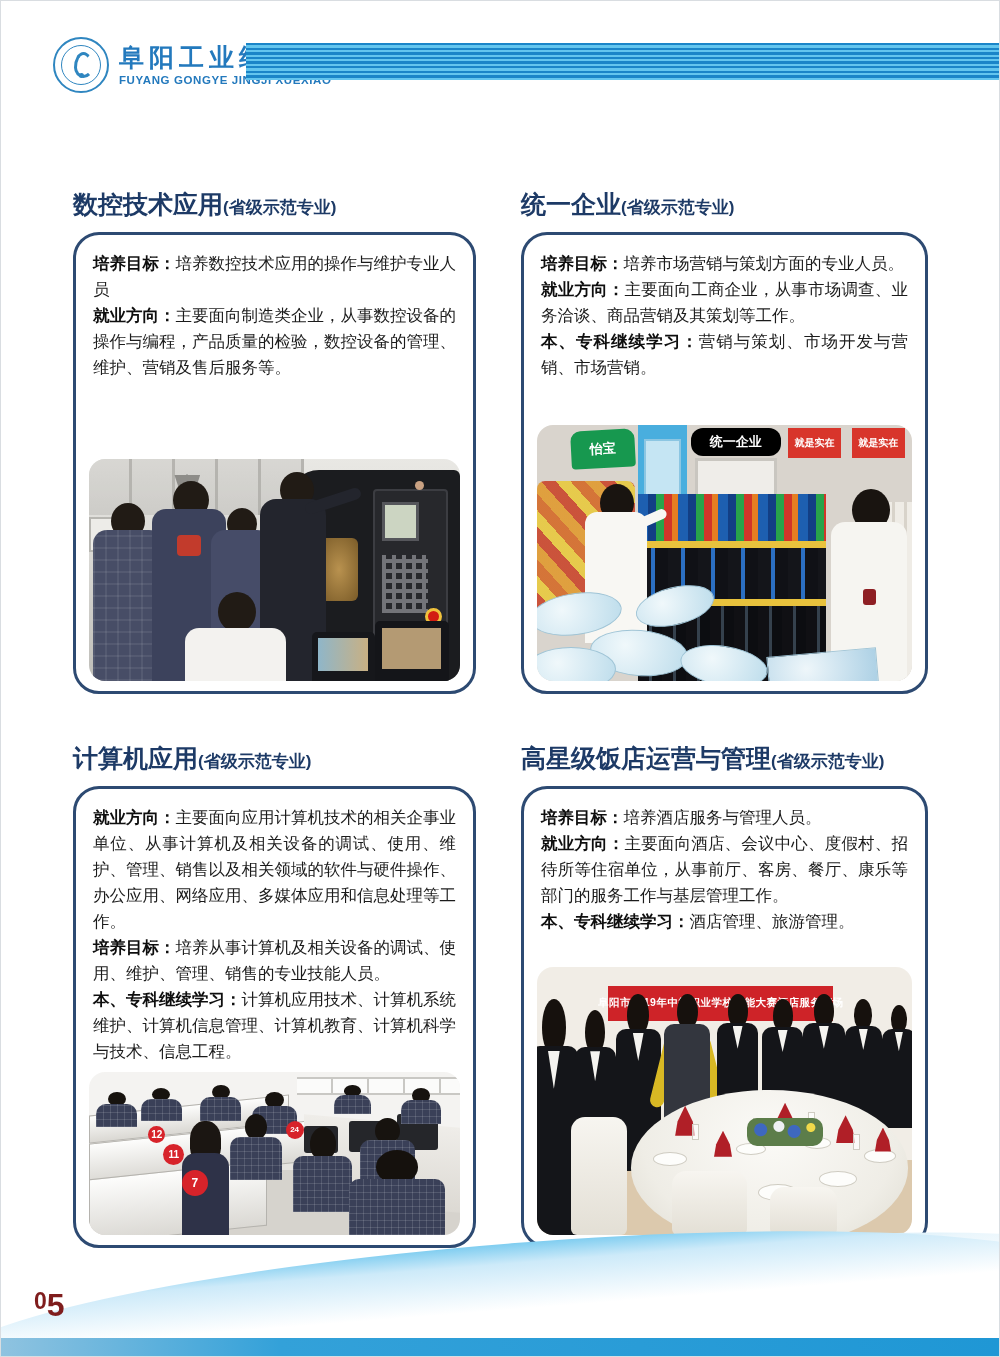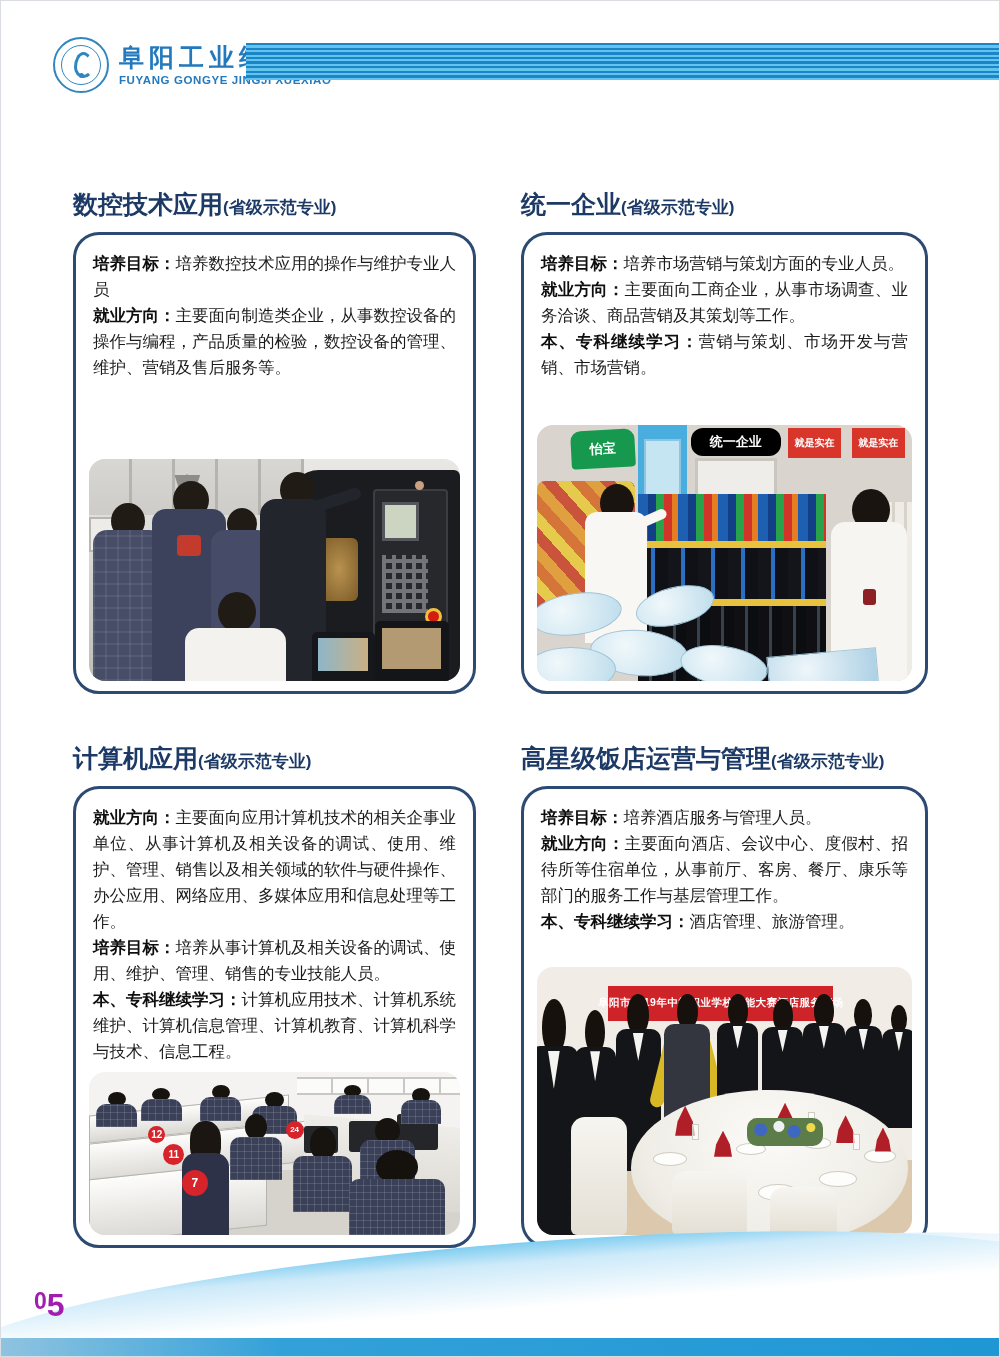--- a/index.html
+++ b/index.html
@@ -208,21 +208,21 @@
   
   .waves{position:absolute;left:0;right:0;top:1190px;height:150px;overflow:hidden;pointer-events:none;}
   .wv-b{position:absolute;left:-8%;top:72px;width:120%;height:220px;transform:rotate(-7deg);
         border-radius:100% 100% 0 0/140px 140px 0 0;
         background:linear-gradient(180deg,#c3e6f7 0,#eaf6fc 26px,rgba(255,255,255,0) 64px);}
   .wv-a{position:absolute;left:-6%;top:52px;width:116%;height:220px;transform:rotate(-4.5deg);
         border-radius:100% 100% 0 0/160px 160px 0 0;
         background:linear-gradient(180deg,#7fcdf0 0,#cdeaf9 20px,#ffffff 66px,#ffffff);}
   .bottom-bar{position:absolute;left:0;right:0;bottom:0;height:18px;
         background:linear-gradient(90deg,#8fc3e0 0,#33a1d9 28%,#1f97d5 100%);}
-  .page-num{position:absolute;left:33px;top:1288px;color:#a21caf;font-weight:700;line-height:1;}
+  .page-num{position:absolute;left:33px;top:1288px;color:#7f1d1d;font-weight:700;line-height:1;}
   .pn-0{display:inline-block;font-size:23px;transform:translateY(-7px);}
   .pn-5{display:inline-block;font-size:32px;}
 </style>
 </head>
 <body>
 
 <div class="page">
 
   <div class="logo-group">
     <div class="logo-seal">

